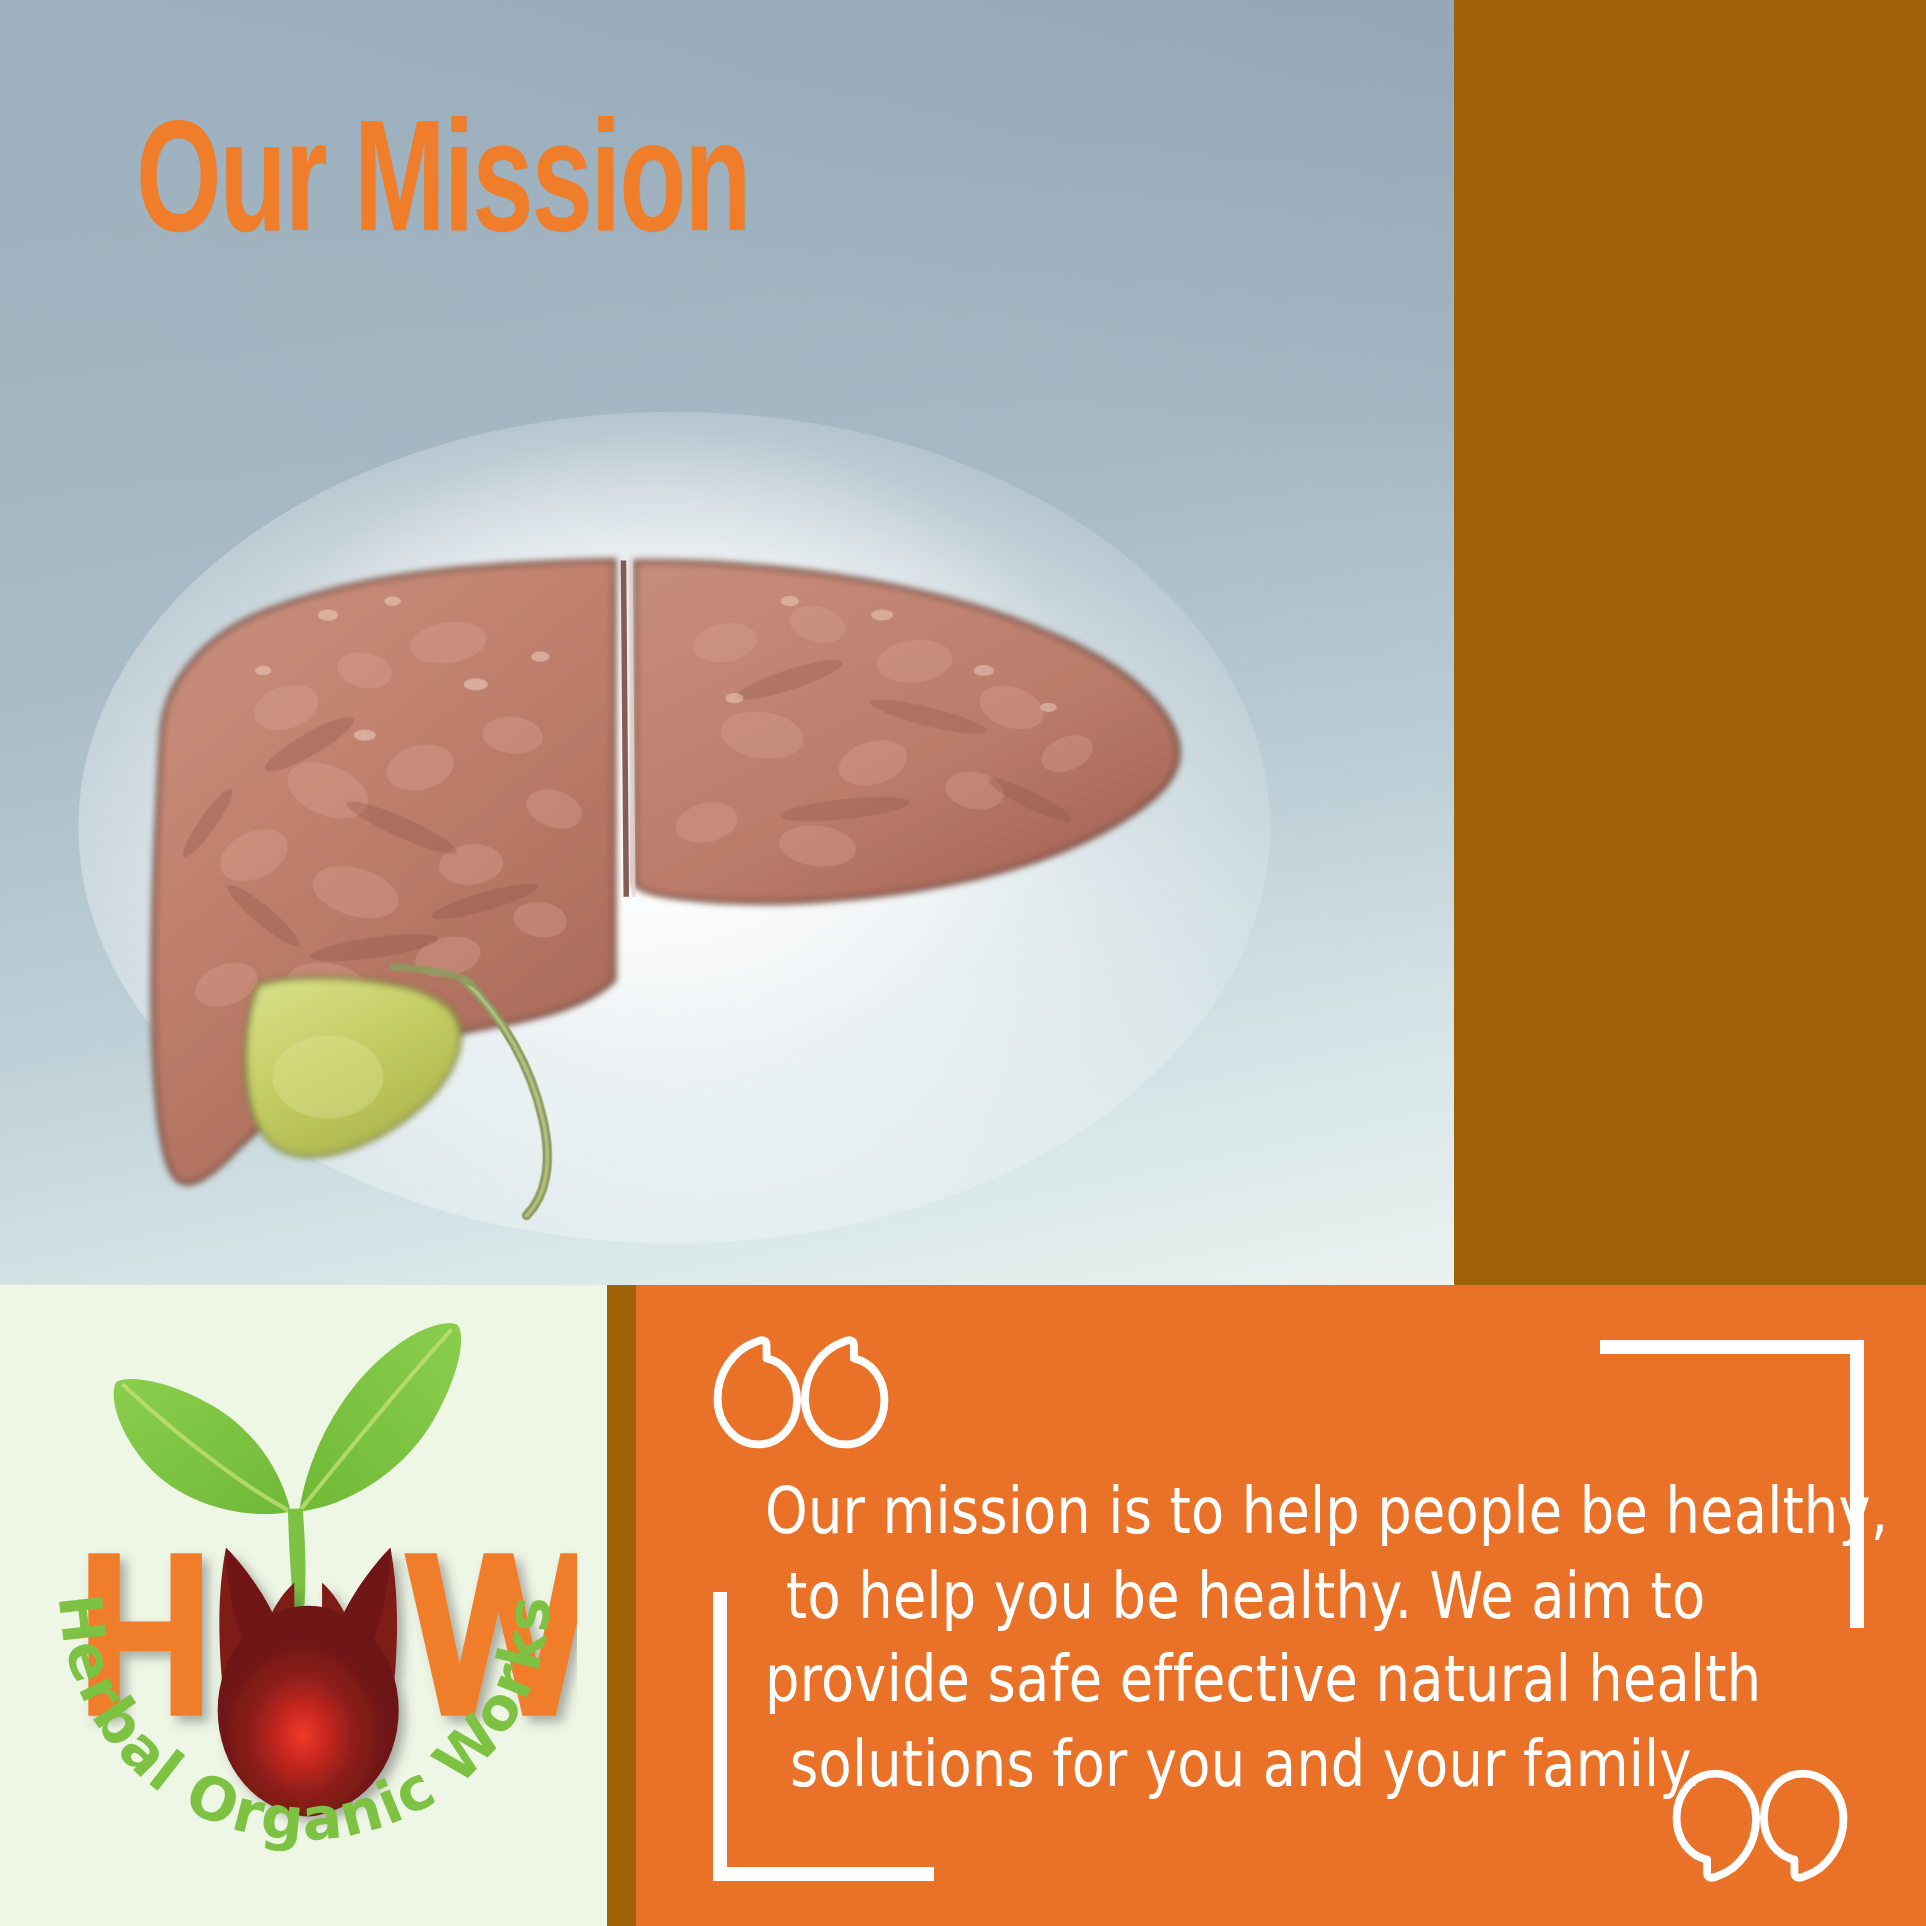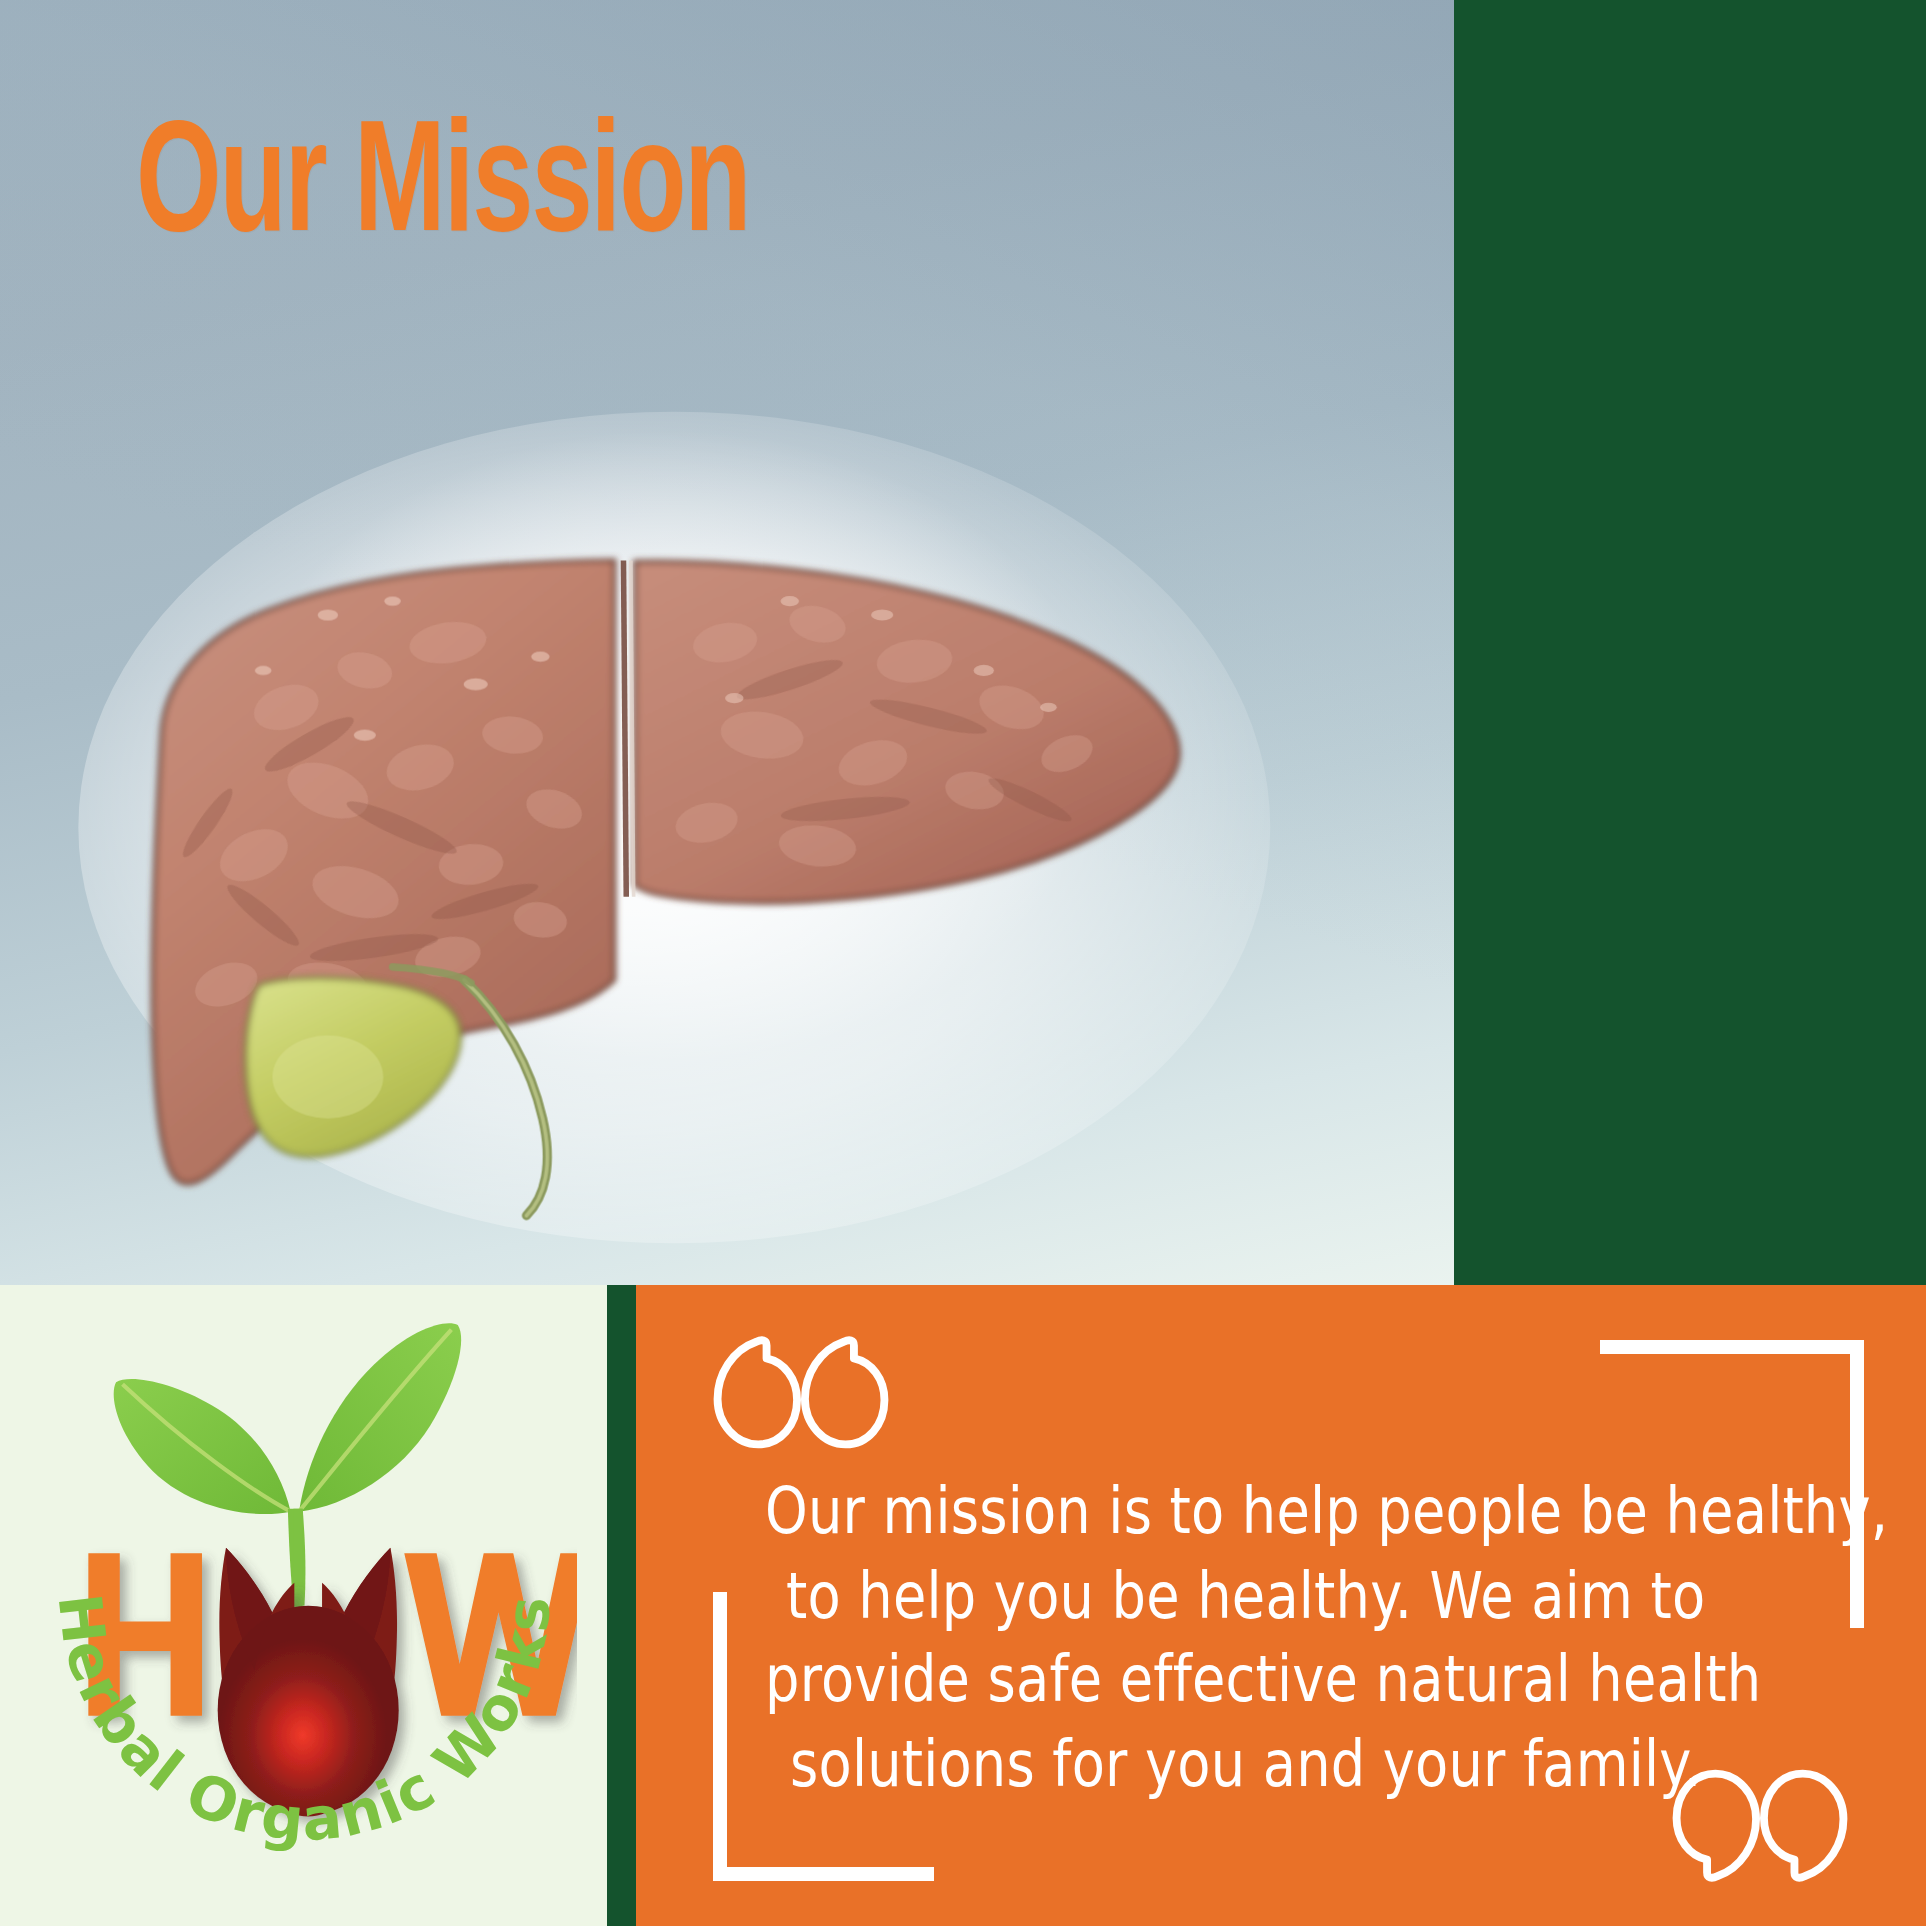--- a/index.html
+++ b/index.html
@@ -2,21 +2,21 @@
 <html style="font-size:7.4px"><head>
 <meta charset="utf-8">
 <style>
   html,body{margin:0;padding:0;}
   body{
     width:1926px;height:1926px;
     background:#ffffff;
     font-family:"Liberation Sans", sans-serif;
     overflow:hidden;
   }
-  .poster{position:relative;width:1926px;height:1926px;background:#14532d;overflow:hidden;}
+  .poster{position:relative;width:1926px;height:1926px;background:#a16207;overflow:hidden;}
 
   
   .photo-panel{
     position:absolute;left:0;top:0;width:1454px;height:1285px;
     background:
       radial-gradient(ellipse 693px 508px at 46% 58%, rgba(255,255,255,0.92) 0%, rgba(255,255,255,0.55) 34%, rgba(255,255,255,0.0) 62%),
       linear-gradient(168deg,#9fb2bf 0%,#a2b4c0 22%,#a9bcc7 44%,#bed0d7 66%,#d8e6e8 85%,#eaf3ef 100%);
     overflow:hidden;
   }
   .photo-panel:after{

